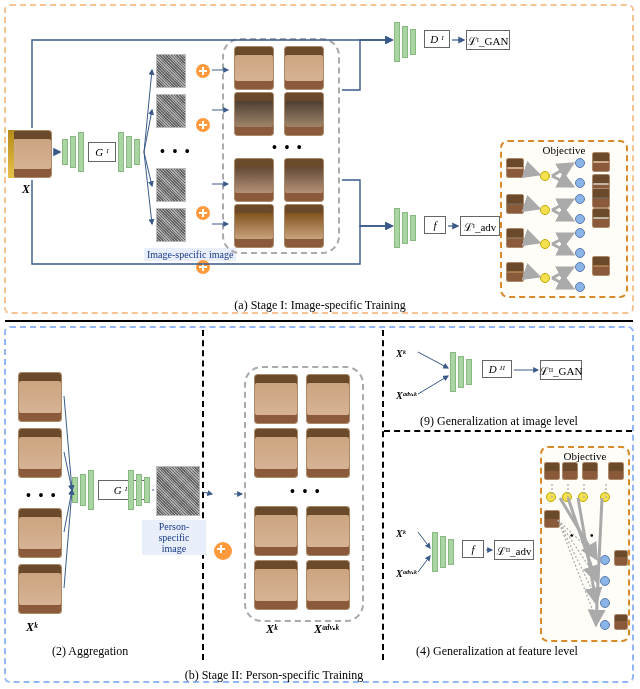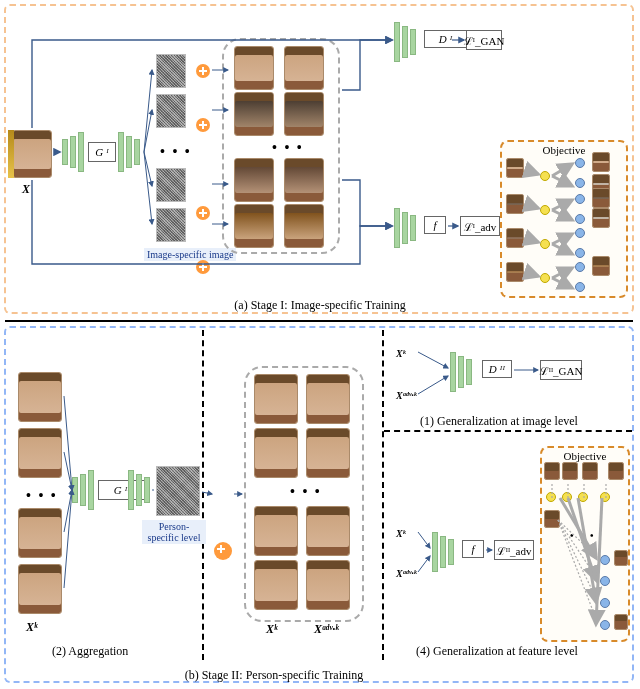--- a/index.html
+++ b/index.html
@@ -93,24 +93,24 @@
 <div class="box face f-c" style="left:284px;top:158px;width:40px;height:44px"></div>
 
 <div class="box face f-d" style="left:234px;top:204px;width:40px;height:44px"></div>
 <div class="box face f-d" style="left:284px;top:204px;width:40px;height:44px"></div>
 
 <div class="box net" style="left:394px;top:22px">
   <span class="b3"></span>
     <span class="b2"></span>
     <span class="b1"></span>
 </div>
-<div class="box gbox" style="left:424px;top:30px;width:43px;height:18px">
+<div class="box gbox" style="left:424px;top:30px;width:26px;height:18px">
   <span>D ᴵ</span>
 </div>
-<div class="box lbox" style="left:466px;top:30px;width:36px">
+<div class="box lbox" style="left:466px;top:30px;width:44px">
   <span>ℒᴵ_GAN</span>
 </div>
 
 <div class="box net" style="left:394px;top:208px">
   <span class="b3"></span>
     <span class="b2"></span>
     <span class="b1"></span>
 </div>
 <div class="box gbox" style="left:424px;top:216px;width:22px;height:18px">
   <span>f</span>
@@ -173,21 +173,21 @@
 <div class="box gbox" style="left:98px;top:480px;width:48px">
   <span>G ᴵᴵ</span>
 </div>
 <div class="box net net-r" style="left:128px;top:470px">
   <span class="b1"></span>
     <span class="b2"></span>
     <span class="b3"></span>
 </div>
 
 <div class="box noise noise-lg" style="left:156px;top:466px"></div>
-<div class="box small-lbl" style="left:142px;top:520px;width:64px;text-align:center">Person-specific level</div>
+<div class="box small-lbl" style="left:142px;top:520px;width:64px;text-align:center">Person-specific image</div>
 
 <div class="box plus" style="left:214px;top:486px;width:18px;height:18px"></div>
 
 <div class="box dashbox" style="left:244px;top:366px;width:120px;height:256px"></div>
 <div class="box face f-a" style="left:254px;top:374px;width:44px;height:50px"></div>
 <div class="box face f-a" style="left:306px;top:374px;width:44px;height:50px"></div>
 <div class="box face f-a" style="left:254px;top:428px;width:44px;height:50px"></div>
 <div class="box face f-a" style="left:306px;top:428px;width:44px;height:50px"></div>
 <div class="box dots" style="left:290px;top:484px">• • •</div>
 <div class="box face f-a" style="left:254px;top:506px;width:44px;height:50px"></div>
@@ -205,21 +205,21 @@
   <span class="b3"></span>
     <span class="b2"></span>
     <span class="b1"></span>
 </div>
 <div class="box gbox" style="left:482px;top:360px;width:30px;height:18px">
   <span>D ᴵᴵ</span>
 </div>
 <div class="box lbox" style="left:540px;top:360px;width:42px">
   <span>ℒᴵᴵ_GAN</span>
 </div>
-<div class="box caption" style="left:420px;top:414px">(1) Generalization at image level</div>
+<div class="box caption" style="left:420px;top:414px">(9) Generalization at image level</div>
 
 <div class="box varlbl" style="left:396px;top:528px;font-size:10px">Xᵏ</div>
 <div class="box varlbl" style="left:396px;top:568px;font-size:10px">Xᵃᵈᵛ·ᵏ</div>
 <div class="box net" style="left:432px;top:532px">
   <span class="b3"></span>
     <span class="b2"></span>
     <span class="b1"></span>
 </div>
 <div class="box gbox" style="left:462px;top:540px;width:22px;height:18px">
   <span>f</span>

